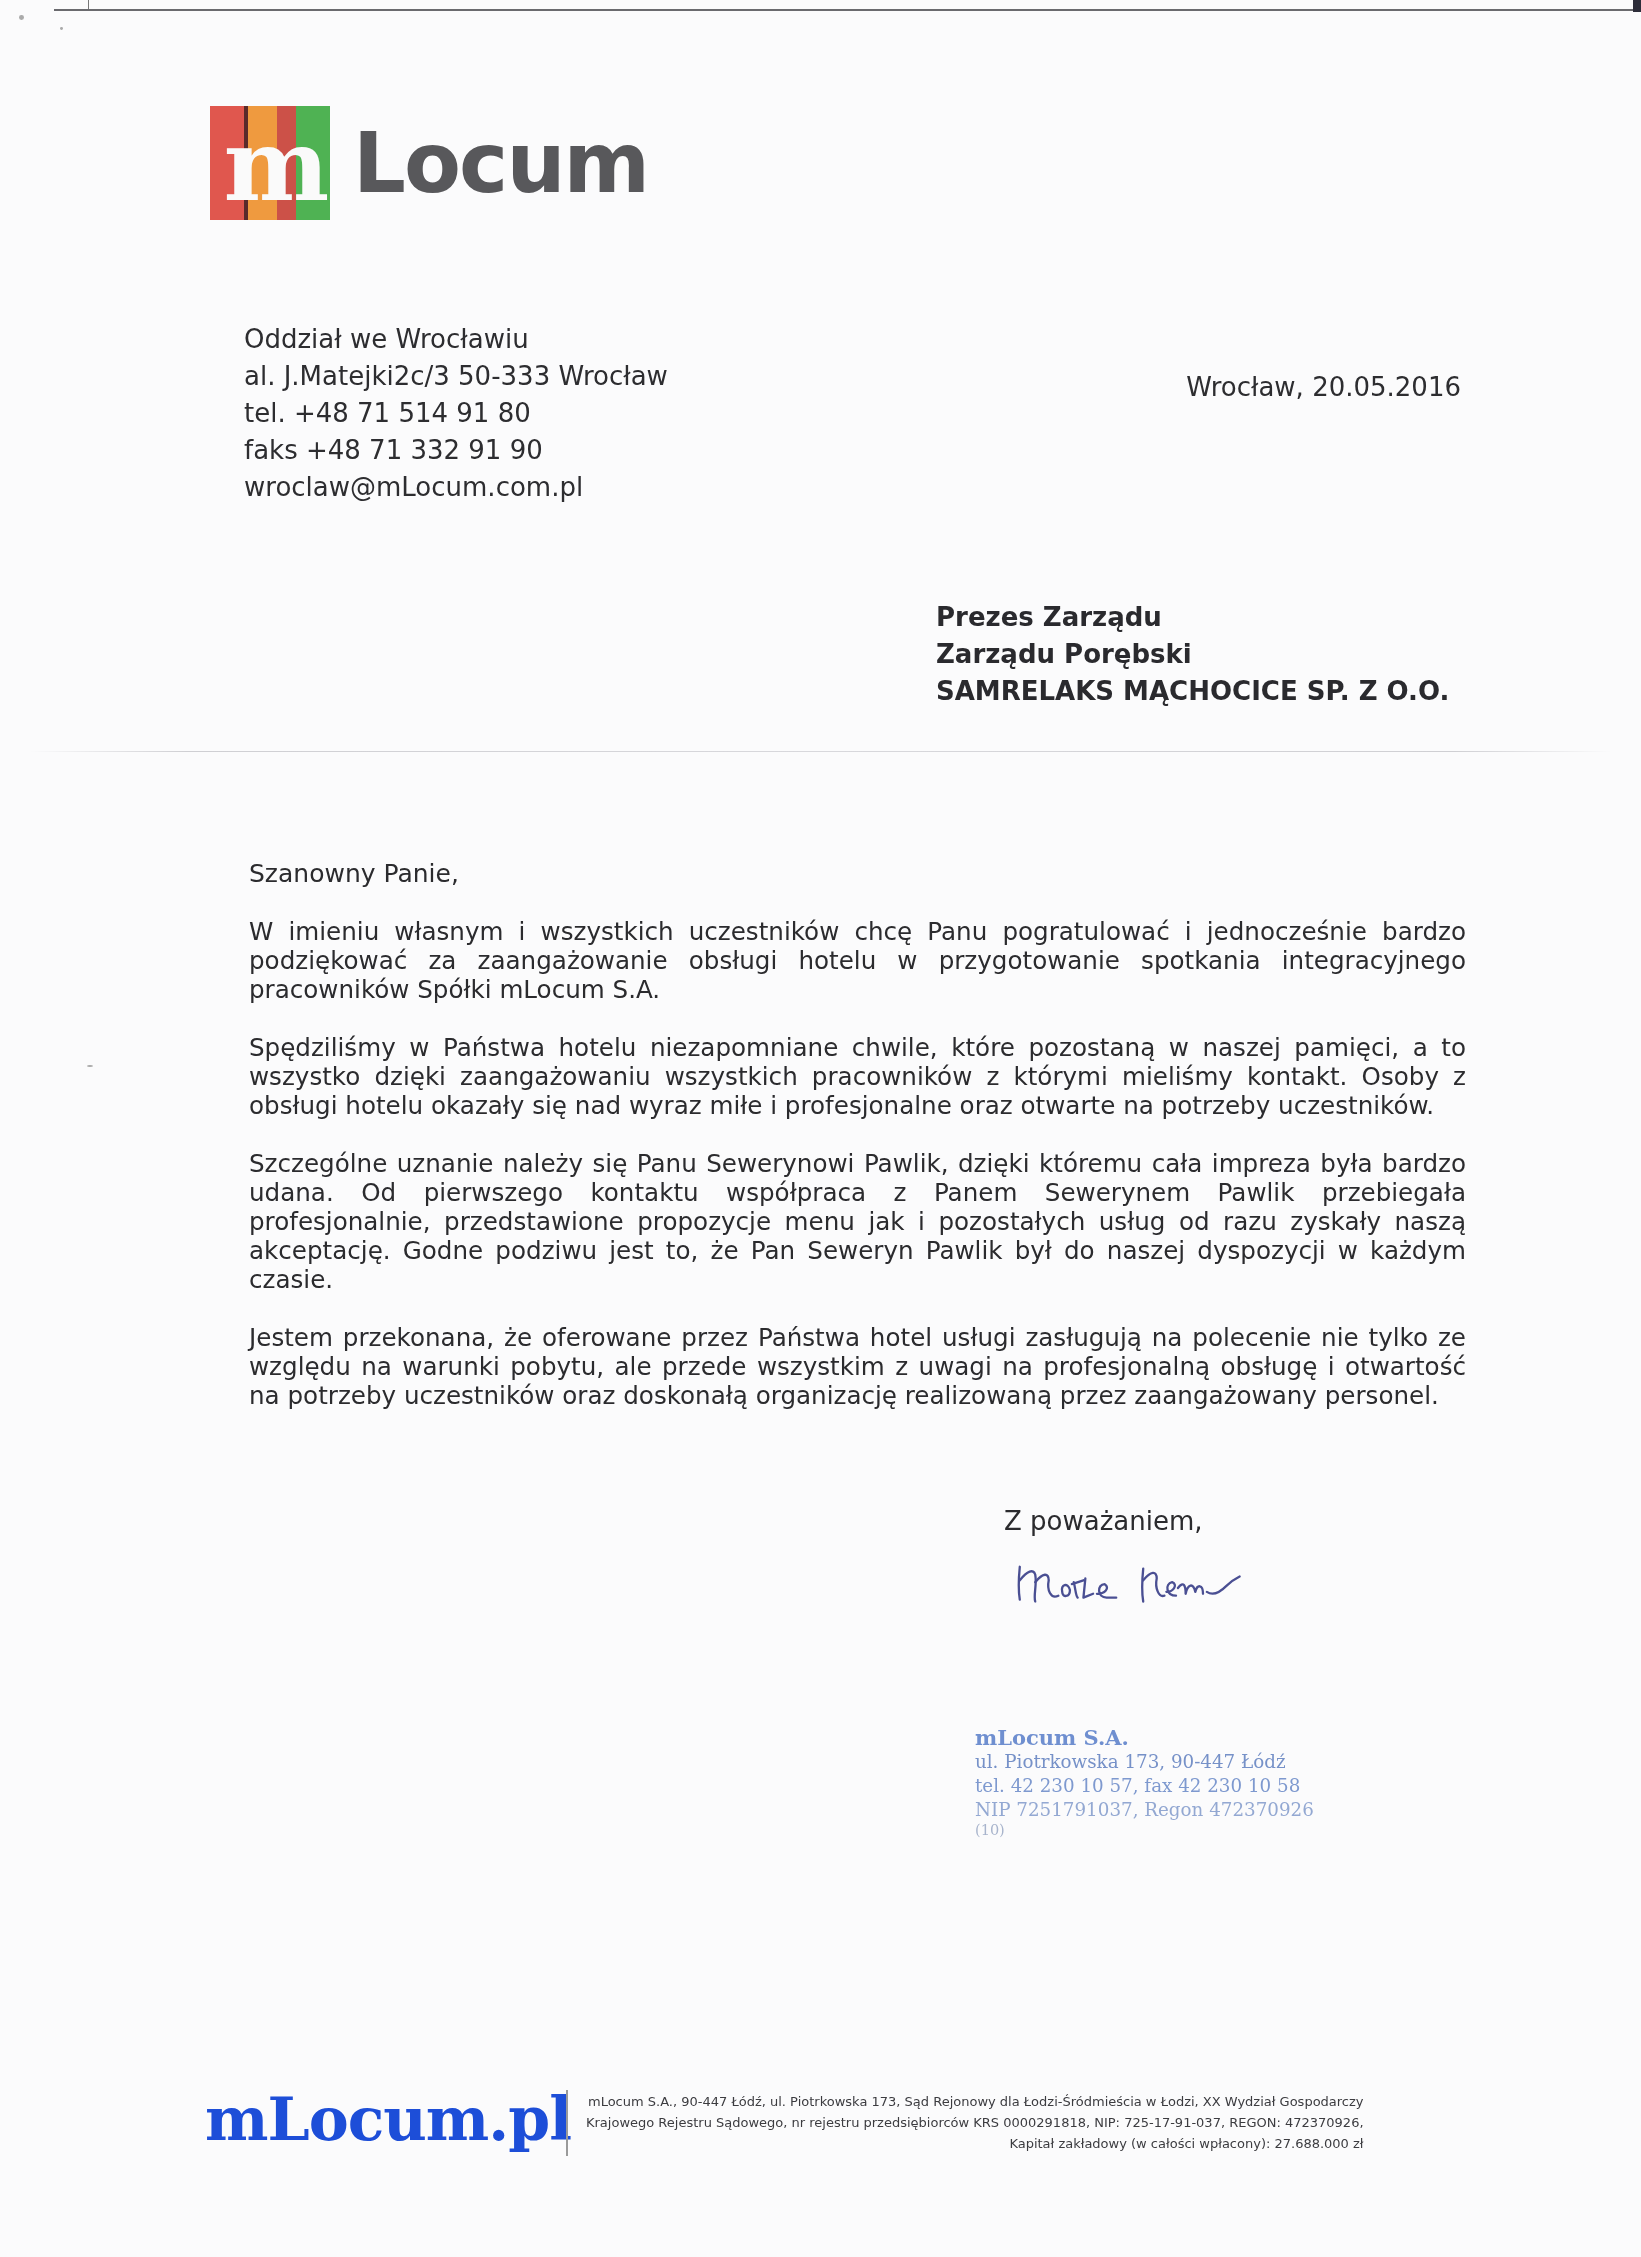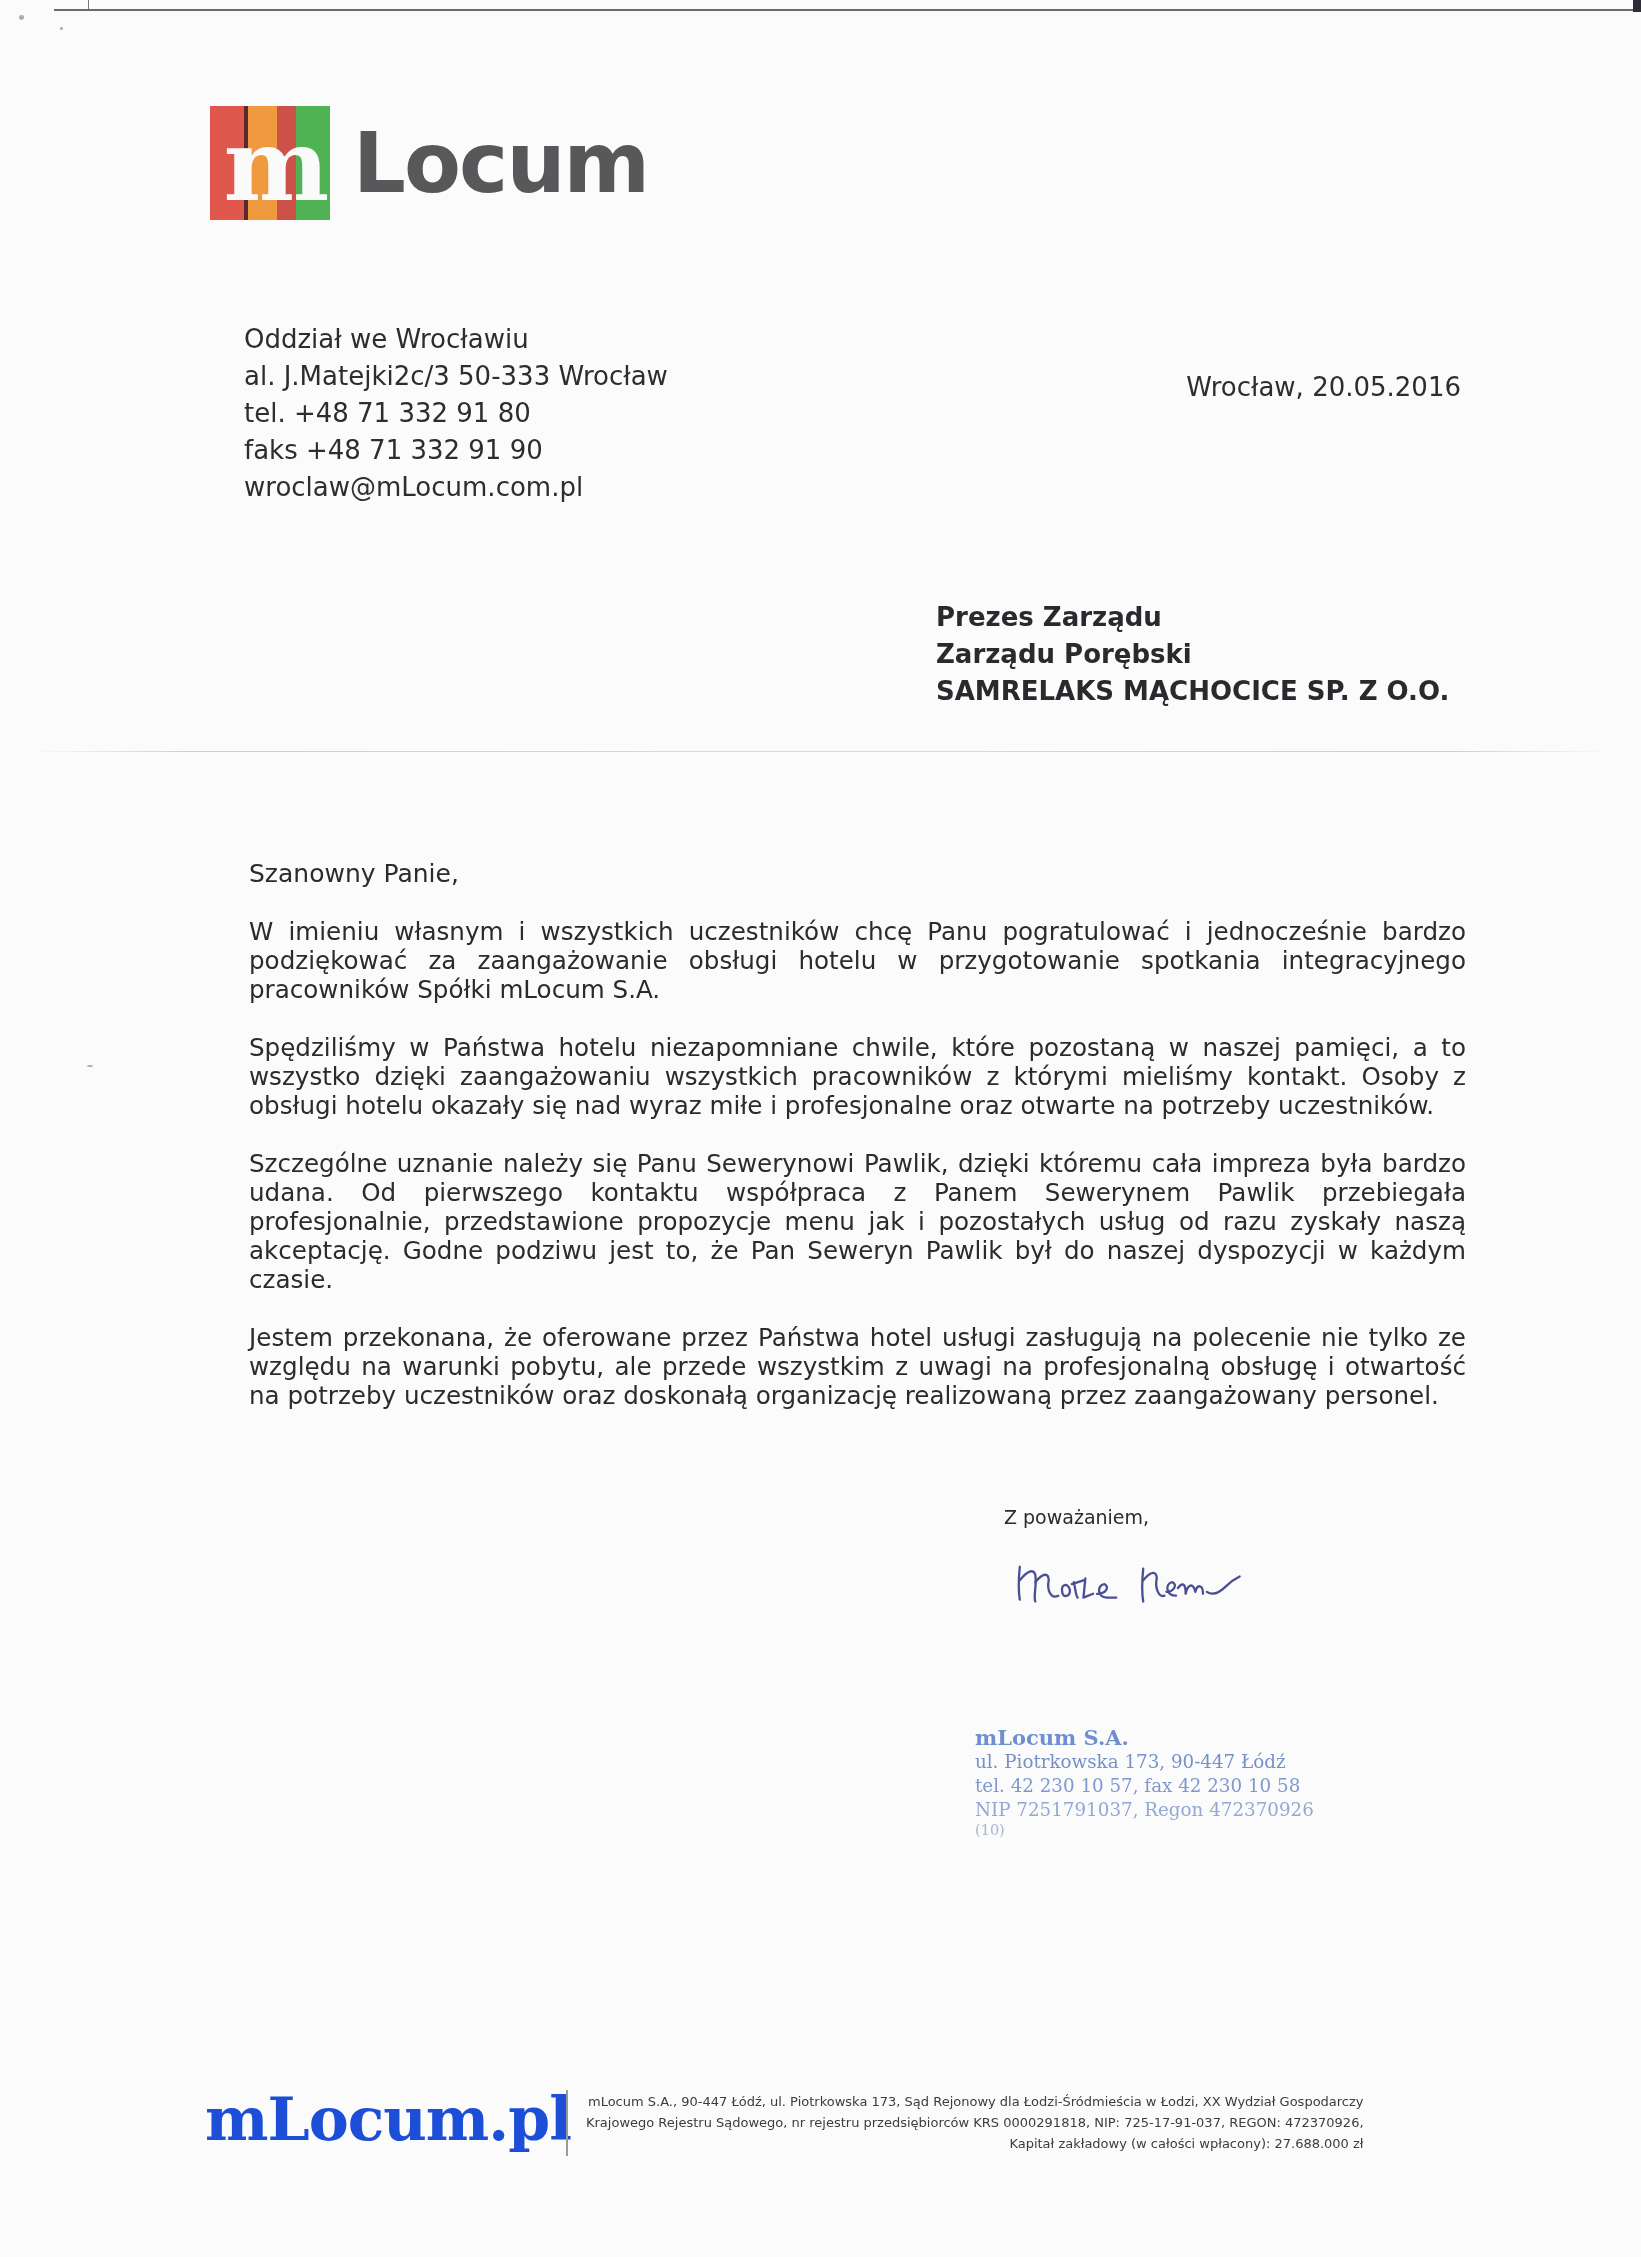--- a/index.html
+++ b/index.html
@@ -38,21 +38,21 @@
   .recipient div { white-space: nowrap; }
   .fold-line { position: absolute; left: 29px; top: 751px; width: 1583px; height: 1px;
                background: linear-gradient(90deg, transparent, #cfcfd3 10%, #d8d8dc 50%, #cfcfd3 90%, transparent); }
 
   
   .greeting { position: absolute; left: 249px; top: 859px; font-size: 25px; }
   .body-text { position: absolute; left: 249px; top: 917px; width: 1217px; font-size: 24.6px; line-height: 29px;
                text-align: justify; color: #2b2b2e; }
   .body-text p { margin: 0 0 29px 0; }
 
-  .closing { position: absolute; left: 1004px; top: 1506px; font-size: 19px; }
+  .closing { position: absolute; left: 1004px; top: 1506px; font-size: 26px; }
   .signature { position: absolute; left: 1014px; top: 1559px; width: 270px; height: 58px; }
 
   
   .stamp { position: absolute; left: 975px; top: 1726px; width: 377px; text-align: left;
            font-family: "DejaVu Serif", serif; color: #7c98cf; line-height: 24px; }
   .stamp .st-name { font-weight: bold; font-size: 21px; color: #6f8fd0; }
   .stamp .st-line { font-size: 18.3px; }
   .stamp .st-addr { color: #7691c8; }
   .stamp .st-tel { color: #7e99cf; }
   .stamp .st-nip { color: #93a8d2; }
@@ -83,21 +83,21 @@
       <div class="stripe s4"></div>
       <div class="stripe s5"></div>
     <span class="logo-m">m</span>
   </div>
   <span class="logo-word">Locum</span>
 </div>
 
 <div class="sender">
   <div>Oddział we Wrocławiu</div>
   <div>al. J.Matejki2c/3 50-333 Wrocław</div>
-  <div>tel. +48 71 332 91 80</div>
+  <div>tel. +48 71 514 91 80</div>
   <div>faks +48 71 332 91 90</div>
   <div>wroclaw@mLocum.com.pl</div>
 </div>
 
 <div class="place-date">Wrocław, 20.05.2016</div>
 
 <div class="recipient">
   <div>Prezes Zarządu</div>
   <div>Zarządu Porębski</div>
   <div>SAMRELAKS MĄCHOCICE SP. Z O.O.</div>

